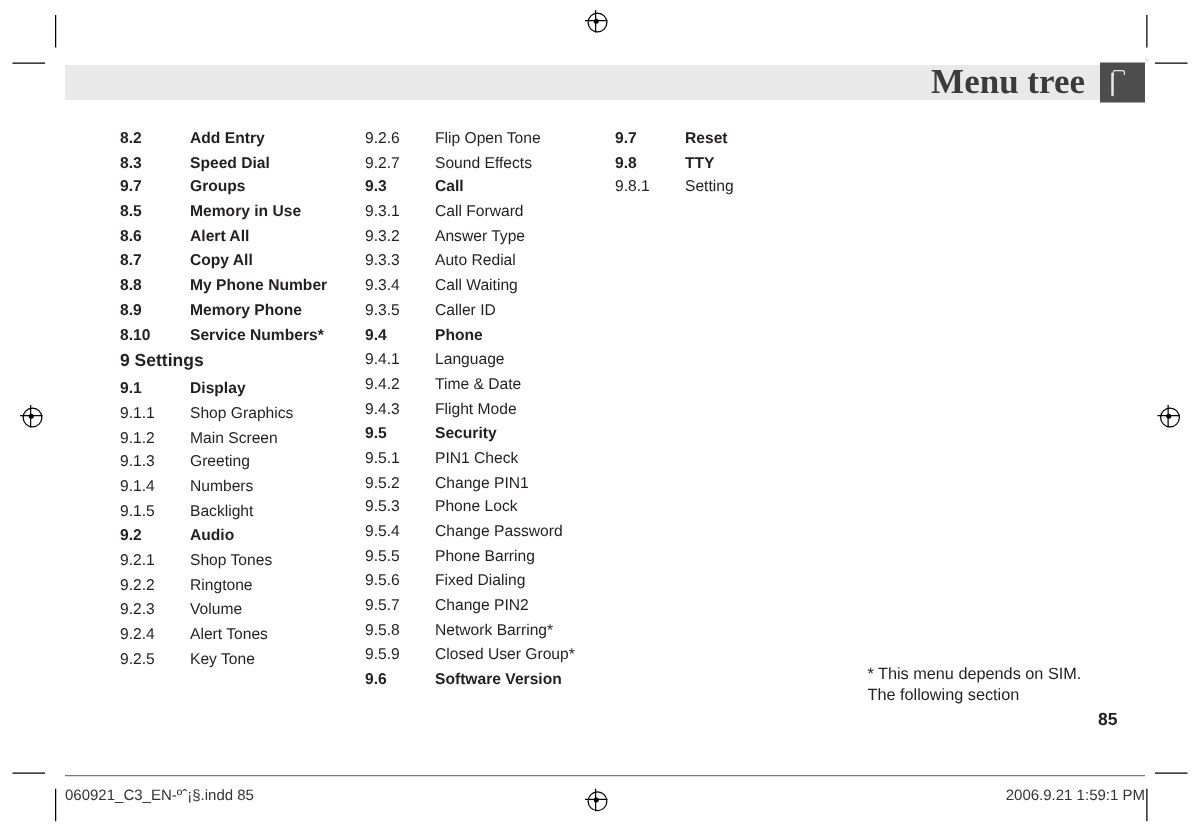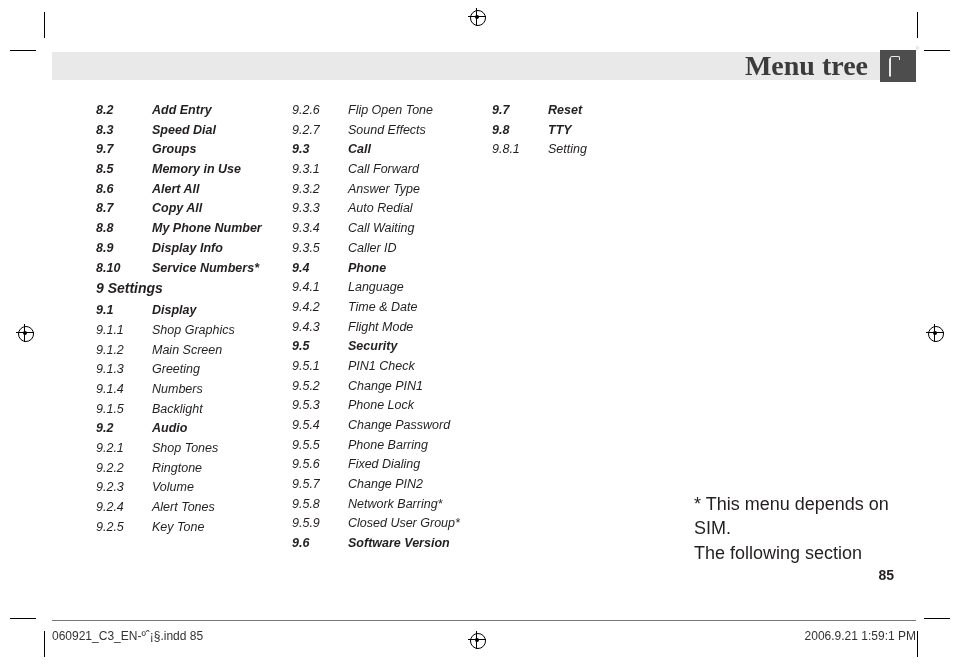--- a/index.html
+++ b/index.html
@@ -77,41 +77,40 @@
 
   
   .content {
     position: absolute;
     left: 96px; top: 104px; right: 54px; bottom: 90px;
   }
   .col {
     position: absolute; top: 0;
     font-size: 12.5px;
     line-height: 1.0;
-    font-style: italic;
   }
   .col1 { left: 0;   width: 190px; }
   .col2 { left: 196px; width: 200px; }
   .col3 { left: 396px; width: 160px; }
 
   .row { display:flex; margin-bottom: 7.2px; }
   .row .num  { width: 56px; flex-shrink:0; }
   .row .lbl  { flex:1; }
   .row.bold  { font-weight: bold; }
 
   .section-heading {
     font-weight: bold;
     font-size: 14px;
     margin-top: 0;
     margin-bottom: 9px;
   }
 
   .footnote {
     position:absolute; right: 60px; bottom: 100px;
-    font-size: 18px; line-height: 1.35;
+    font-size: 13px; line-height: 1.35;
     text-align: left;
     width: 200px;
   }
   .pagenum {
     position:absolute; right: 60px; bottom: 82px;
     font-size: 14px; font-weight: bold;
   }
 
   
   .footer {
@@ -197,21 +196,21 @@
       <div class="row bold">
         <span class="num">8.7</span>
         <span class="lbl">Copy All</span>
       </div>
       <div class="row bold">
         <span class="num">8.8</span>
         <span class="lbl">My Phone Number</span>
       </div>
       <div class="row bold">
         <span class="num">8.9</span>
-        <span class="lbl">Display Info</span>
+        <span class="lbl">Memory Phone</span>
       </div>
       <div class="row bold">
         <span class="num">8.10</span>
         <span class="lbl">Service Numbers*</span>
       </div>
       <div class="section-heading">9 Settings</div>
       <div class="row bold">
         <span class="num">9.1</span>
         <span class="lbl">Display</span>
       </div>

